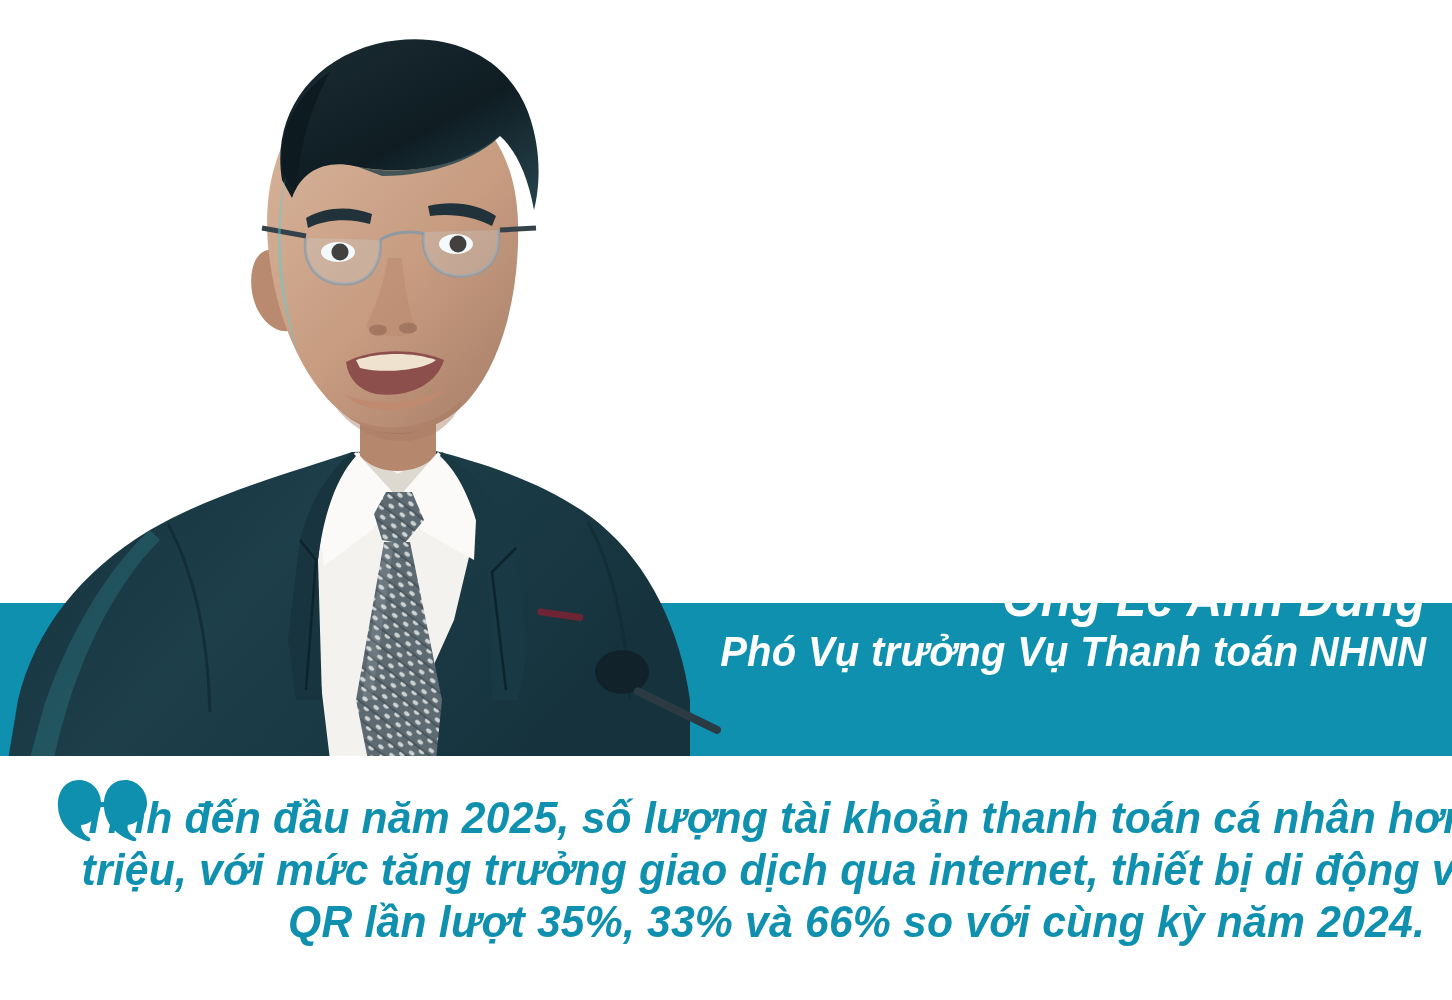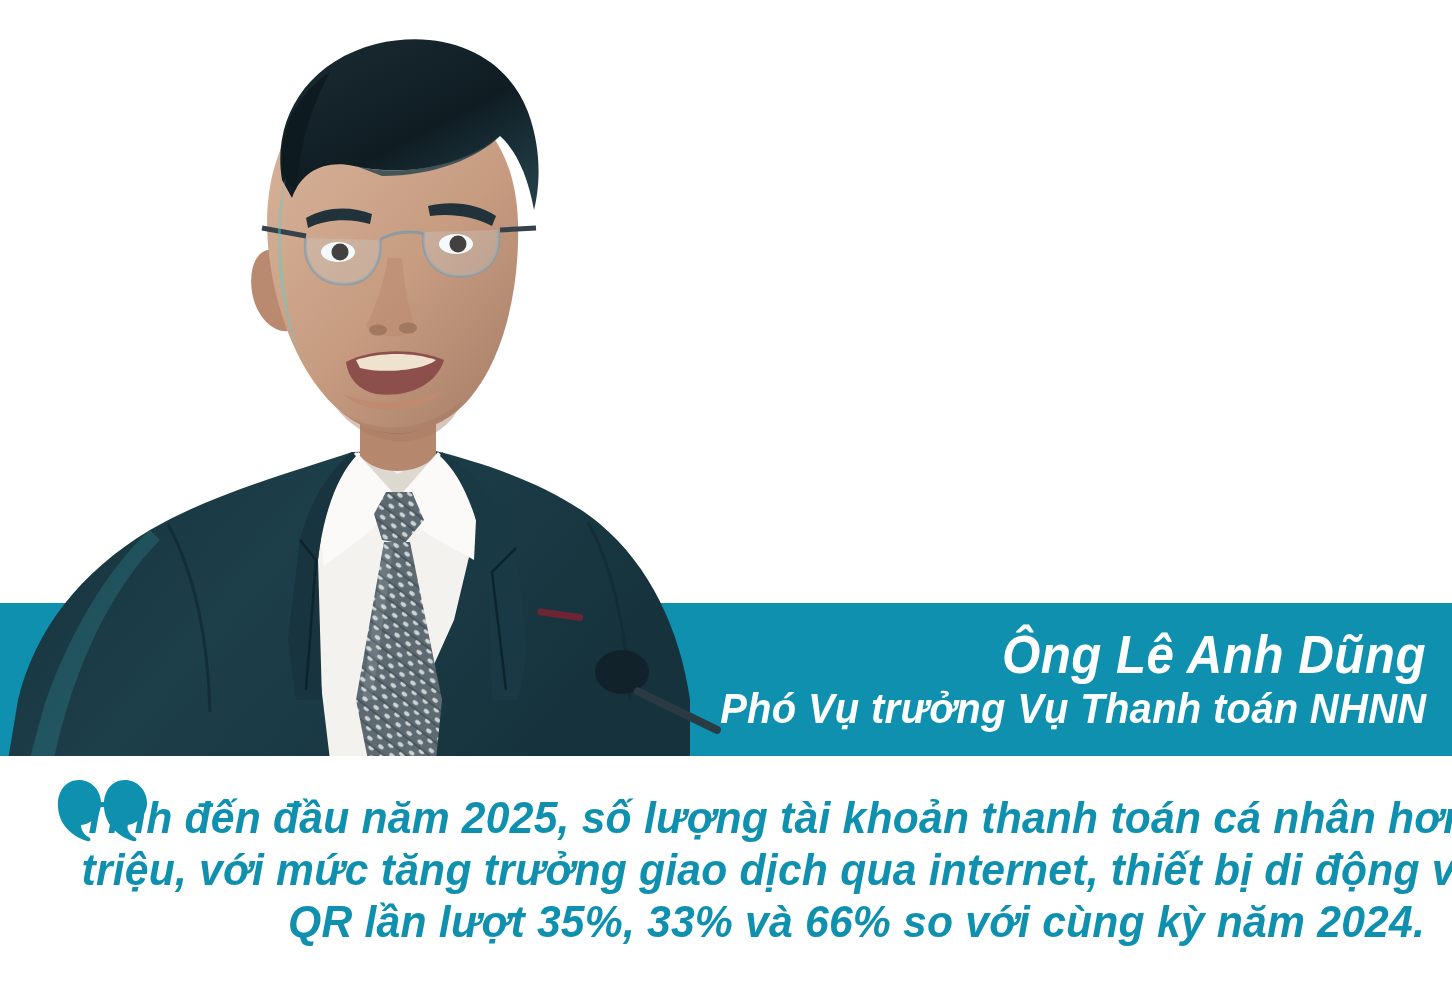--- a/index.html
+++ b/index.html
@@ -51,27 +51,26 @@
     height: 756px;
     z-index: 2;
     overflow: hidden;
   }
   .portrait svg { display: block; }
 
   
   .name-text-wrap {
     position: absolute;
     left: 0;
-    top: 603px;
+    top: 571px;
     width: 1452px;
     height: 153px;
     z-index: 3;
     display: flex;
     flex-direction: column;
-    justify-content: center;
     align-items: flex-end;
     padding-right: 26px;
     box-sizing: border-box;
     pointer-events: none;
   }
   .speaker-name {
     color: #ffffff;
     font-family: "Liberation Sans Narrow", "Liberation Sans", sans-serif;
     font-size: 53px;
     font-weight: bold;

